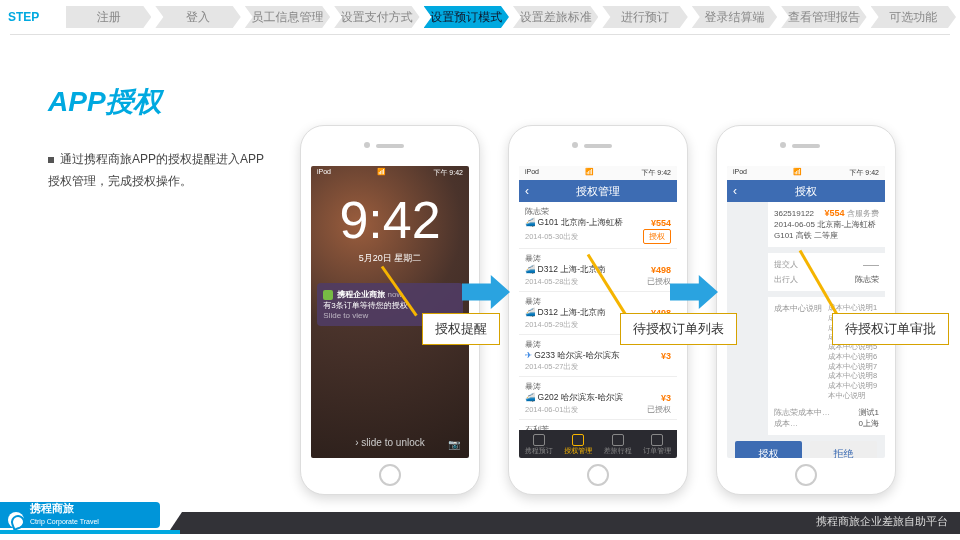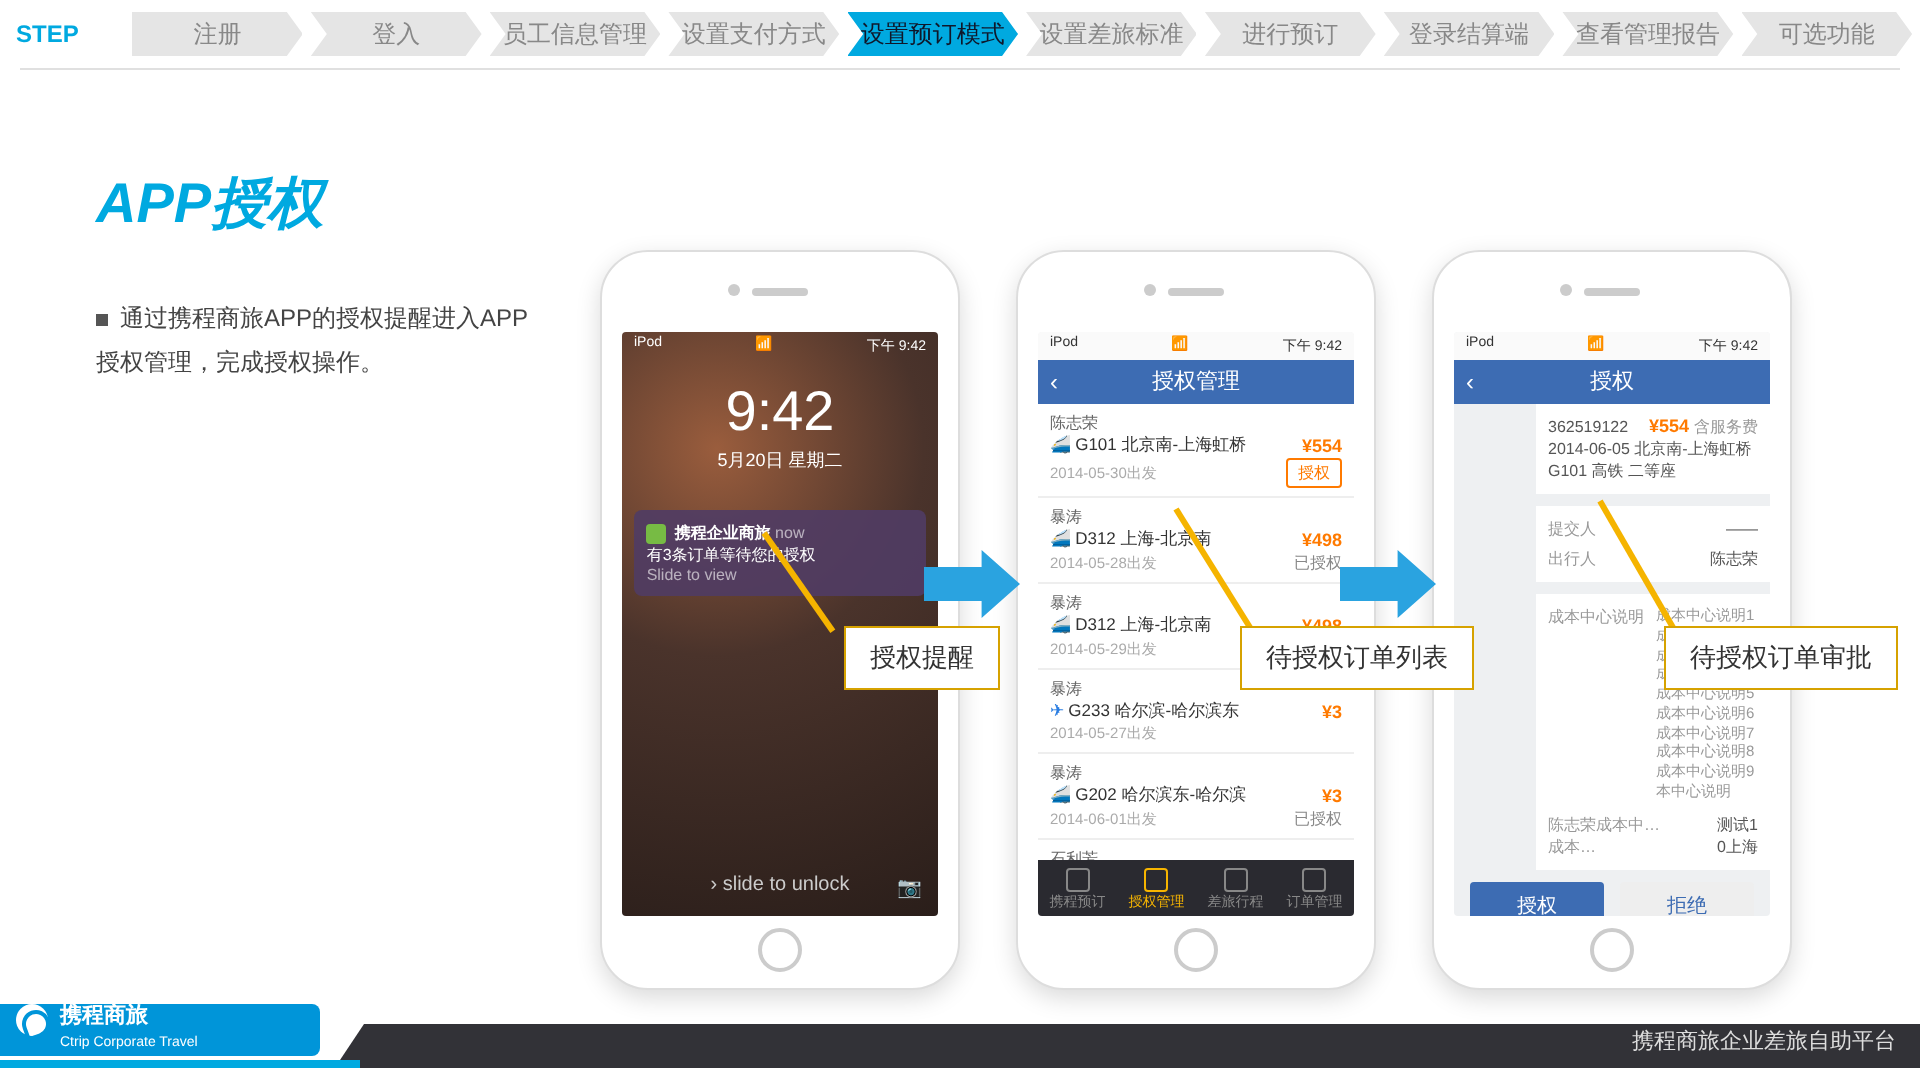--- a/index.html
+++ b/index.html
@@ -42,21 +42,21 @@
   .phone .home { position:absolute; bottom:8px; left:50%; transform:translateX(-50%); width:22px; height:22px; border:2px solid #ccc; border-radius:50%;}
   .screen { width: 100%; height: 100%; background: #f4f4f4; border-radius: 2px; overflow: hidden; font-size: 9px; position: relative; }
 
   
   .lock {
     background: radial-gradient(circle at 30% 20%, #9a5d3d 0%, #4a332b 40%, #2a1e1a 100%);
     color: #fff; display: flex; flex-direction: column; align-items:center;
   }
   .statusbar { width:100%; display:flex; justify-content:space-between; font-size:7px; padding:2px 6px; color:#fff;}
   .statusbar.dark { color:#333; background:#fafafa;}
-  .time-big { font-size: 28px; font-weight:200; margin-top:10px; }
+  .time-big { font-size: 52px; font-weight:200; margin-top:10px; }
   .date-line { font-size: 9px; margin-top:2px;}
   .notif {
     margin-top: 18px; width: 92%; background: rgba(80,60,100,.9);
     border-radius:4px; padding:6px; text-align:left; font-size:8px;
   }
   .notif-icon { display:inline-block; width:10px; height:10px; background:#7b4; border-radius:2px; margin-right:4px; vertical-align:middle;}
   .slide { position:absolute; bottom:10px; width:100%; text-align:center; font-size:10px; color:#ccc;}
   .camera-icn { position:absolute; bottom:8px; right:8px; font-size:10px; color:#ccc;}
 
   
@@ -100,37 +100,37 @@
   .callout {
     position:absolute; border:1.5px solid #d6a200; background:#fff;
     padding:6px 12px; font-size:13px; color:#333; z-index:7;margin-left:12px;
   }
 
   
   .footer { position:absolute; left:0; right:0; bottom:0; height:48px; }
   .logo-band {
     position:absolute; left:0; bottom:12px; width:160px; height:26px;
     background:#0095d9; color:#fff; font-size:11px; line-height:13px;
-    padding:0 8px; display:flex; align-items:flex-start; gap:6px;
+    padding:0 8px; display:flex; align-items:flex-end; gap:6px;
     border-radius:0 4px 4px 0;
   }
   .logo-band .ball { width:16px; height:16px; background:#fff; border-radius:50%; position:relative;}
   .logo-band .ball::after{content:""; position:absolute; left:3px; top:3px; width:10px; height:10px; border:2px solid #0095d9; border-radius:50% 50% 50% 0; transform:rotate(-20deg);}
   .ribbon {
     position:absolute; left:0; bottom:6px; width:100%; height:4px;
     background: linear-gradient(90deg, #00a9e0 0 180px, #323237 180px 100%);
   }
   .ribbon2 { position:absolute; left:170px; bottom:10px; right:0; height:18px; background:#323237; color:#ddd; font-size:11px; text-align:right; line-height:18px; padding-right:12px; clip-path: polygon(12px 0, 100% 0, 100% 100%, 0 100%);}
 </style>
 </head>
 <body>
 
 <div class="stepbar">
   <div class="step-label">STEP</div>
-  <div id="steps-holder" style="display:flex; flex:1; gap:4px;">
+  <div id="steps-holder" style="display:flex; flex:1; gap:4px;justify-content:flex-end;">
       <div class="step first">注册</div>
       <div class="step">登入</div>
       <div class="step">员工信息管理</div>
       <div class="step">设置支付方式</div>
       <div class="step active">设置预订模式</div>
       <div class="step">设置差旅标准</div>
       <div class="step">进行预订</div>
       <div class="step">登录结算端</div>
       <div class="step">查看管理报告</div>
       <div class="step">可选功能</div>

